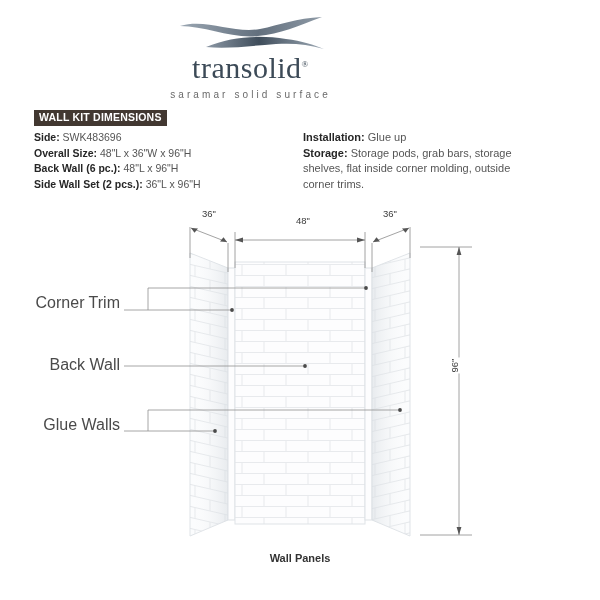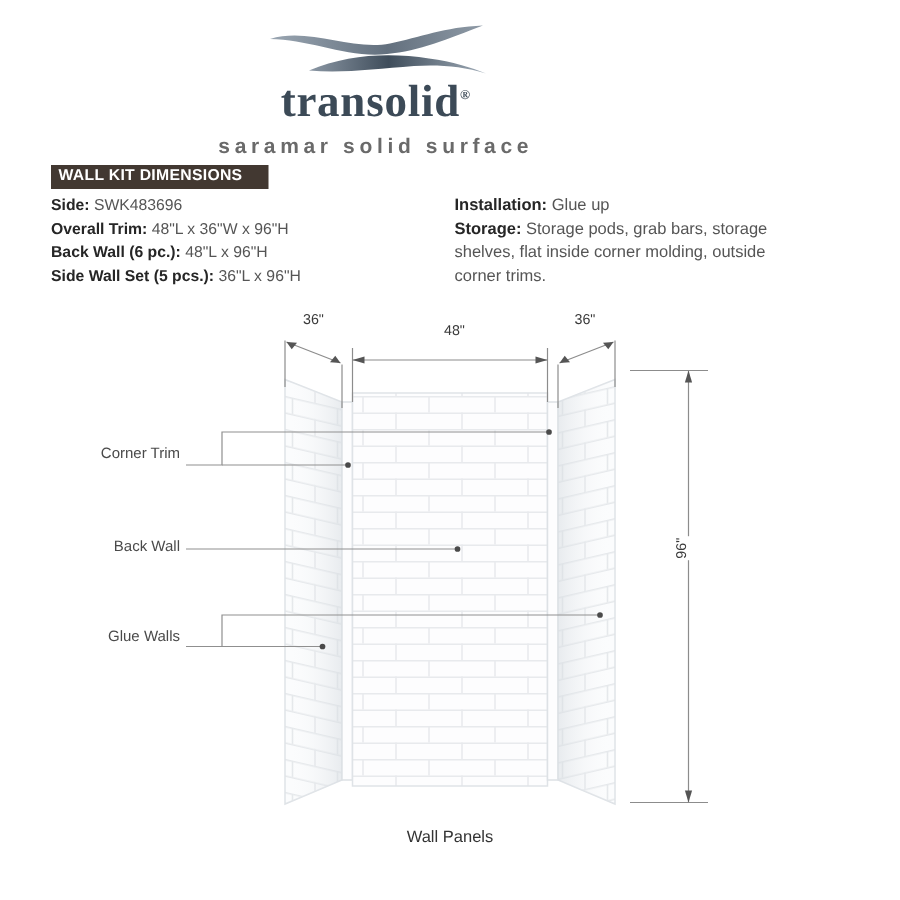--- a/index.html
+++ b/index.html
@@ -16,21 +16,20 @@
     overflow: hidden;
   }
 
   
   #logo-block {
     position: absolute;
     left: 0;
     top: 14px;
     width: 501px;
     text-align: center;
-    font-weight: bold;
   }
   #logo-swoosh {
     display: block;
     margin: 0 auto;
   }
   #logo-wordmark {
     font-family: "Liberation Serif", serif;
     font-size: 30px;
     letter-spacing: 0.5px;
     color: #3c4a57;
@@ -39,37 +38,37 @@
     position: relative;
     display: inline-block;
   }
   #logo-reg {
     font-size: 9px;
     vertical-align: super;
     color: #3c4a57;
   }
   #logo-tagline {
     font-family: "Liberation Sans", sans-serif;
-    font-size: 14px;
+    font-size: 10px;
     letter-spacing: 3.1px;
     color: #6a6a6a;
     margin-top: 6px;
   }
 
   
   #spec-header {
     position: absolute;
     left: 34px;
     top: 110px;
     background: #423831;
     color: #ffffff;
     font-size: 10.5px;
     font-weight: bold;
     letter-spacing: 0.2px;
-    padding: 2px 17px 3px 5px;
+    padding: 2px 5px 3px 5px;
     line-height: 1;
   }
   #spec-left {
     position: absolute;
     left: 34px;
     top: 130px;
     width: 260px;
     font-size: 10.5px;
     line-height: 15.5px;
     color: #3a3a3a;
@@ -94,21 +93,21 @@
     left: 0;
     top: 0;
     width: 600px;
     height: 600px;
     pointer-events: none;
   }
 
   
   .callout-label {
     position: absolute;
-    font-size: 10px;
+    font-size: 16px;
     color: #4a4a4a;
     text-align: right;
     line-height: 14px;
     white-space: nowrap;
   }
   #callout-corner-trim { left: 0px; top: 296px; width: 120px; }
   #callout-back-wall   { left: 0px; top: 358px; width: 120px; }
   #callout-side-walls  { left: 0px; top: 418px; width: 120px; }
 
   
@@ -131,21 +130,21 @@
   }
 
   
   #caption {
     position: absolute;
     left: 0;
     top: 552px;
     width: 600px;
     text-align: center;
     font-size: 11px;
-    font-weight: normal;
+    font-weight: bold;
     color: #333333;
   }
 </style>
 </head>
 <body>
 
 <div id="logo-block">
   <svg id="logo-swoosh" width="150" height="38" viewBox="0 0 150 38">
     <defs>
       <linearGradient id="swooshGradA" x1="0" y1="0" x2="1" y2="0">
@@ -167,29 +166,29 @@
 </div>
 
 <div id="spec-header">WALL KIT DIMENSIONS</div>
 
 <div id="spec-left">
   <div class="spec-row">
     <span class="lbl">Side:</span>
     <span class="val">SWK483696</span>
   </div>
   <div class="spec-row">
-    <span class="lbl">Overall Trim:</span>
+    <span class="lbl">Overall Size:</span>
     <span class="val">48"L x 36"W x 96"H</span>
   </div>
   <div class="spec-row">
     <span class="lbl">Back Wall (6 pc.):</span>
     <span class="val">48"L x 96"H</span>
   </div>
   <div class="spec-row">
-    <span class="lbl">Side Wall Set (5 pcs.):</span>
+    <span class="lbl">Side Wall Set (2 pcs.):</span>
     <span class="val">36"L x 96"H</span>
   </div>
 </div>
 
 <div id="spec-right">
   <div class="spec-row">
     <span class="lbl">Installation:</span>
     <span class="val">Glue up</span>
   </div>
   <div>

